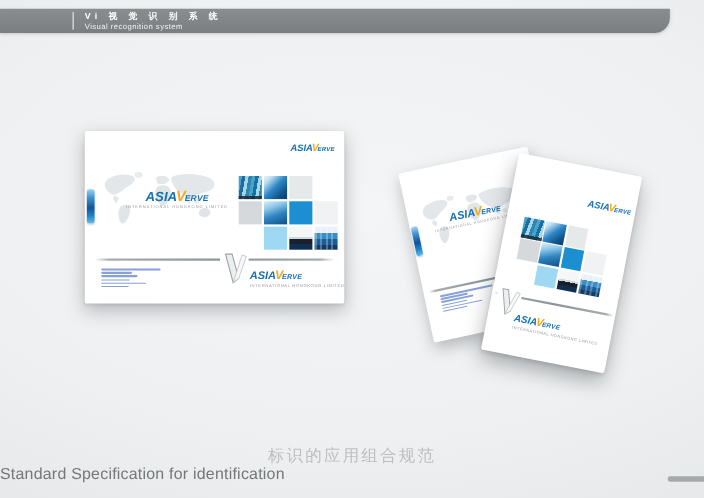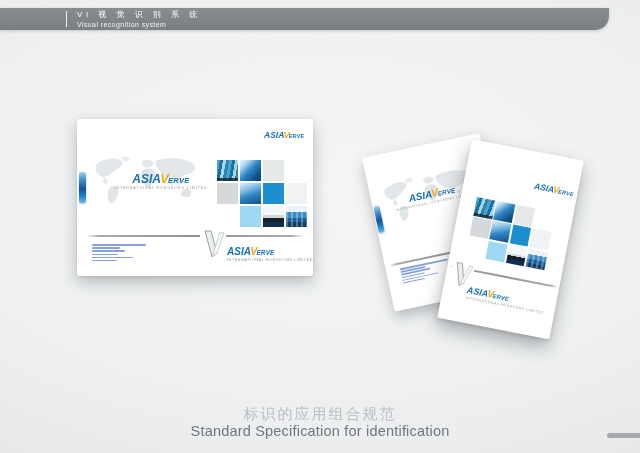--- a/index.html
+++ b/index.html
@@ -10,26 +10,26 @@
   }
   
   .header-bar{
     position:absolute;left:0;top:8px;width:609px;height:22px;
     background:linear-gradient(#8a8d8f,var(--header-bar,#7b7e80));
     border-radius:0 0 14px 0;
     box-shadow:0 1px 3px rgba(70,74,78,.25);
   }
   .header-sep{position:absolute;left:66px;top:3px;width:1px;height:16px;background:rgba(255,255,255,.85);}
   .header-text{position:absolute;left:77px;top:3px;color:#fff;line-height:1;}
-  .header-zh{font-size:8px;letter-spacing:4px;font-weight:normal;white-space:nowrap;}
+  .header-zh{font-size:8px;letter-spacing:4px;font-weight:bold;white-space:nowrap;}
   .header-en{font-size:7px;letter-spacing:.4px;margin-top:2px;white-space:nowrap;color:#f2f3f4;}
 
   
   .footer-zh{position:absolute;left:0;top:405px;width:640px;text-align:center;font-size:15px;letter-spacing:2px;color:var(--footer-zh,#bcbfc1);}
-  .footer-en{position:absolute;left:0;top:423px;width:640px;text-align:center;font-size:14.5px;letter-spacing:.2px;color:var(--footer-en,#74787b);}
+  .footer-en{position:absolute;left:0;top:423px;width:640px;font-size:14.5px;letter-spacing:.2px;color:var(--footer-en,#74787b);}
   .corner-bar{position:absolute;right:0;top:433px;width:33px;height:5px;background:#a7aaac;border-radius:3px 0 0 3px;}
 
   
   .cover{background:#fff;border-radius:2px;}
   .spine{position:absolute;width:7px;border-radius:2px;
     background:linear-gradient(to bottom,#9ed4f2 0%,#3f93cf 25%,#12539b 55%,#1f86c9 78%,#63b9e6 100%);
     box-shadow:0 1px 2px rgba(0,0,0,.25);}
   .map{position:absolute;opacity:.95;}
   .logo{font-weight:bold;font-style:italic;color:var(--brand-blue,#1470b4);white-space:nowrap;line-height:1;}
   .logo .mk{color:var(--brand-yellow,#f6a91c);font-size:1.12em;margin:0 -1px;}

